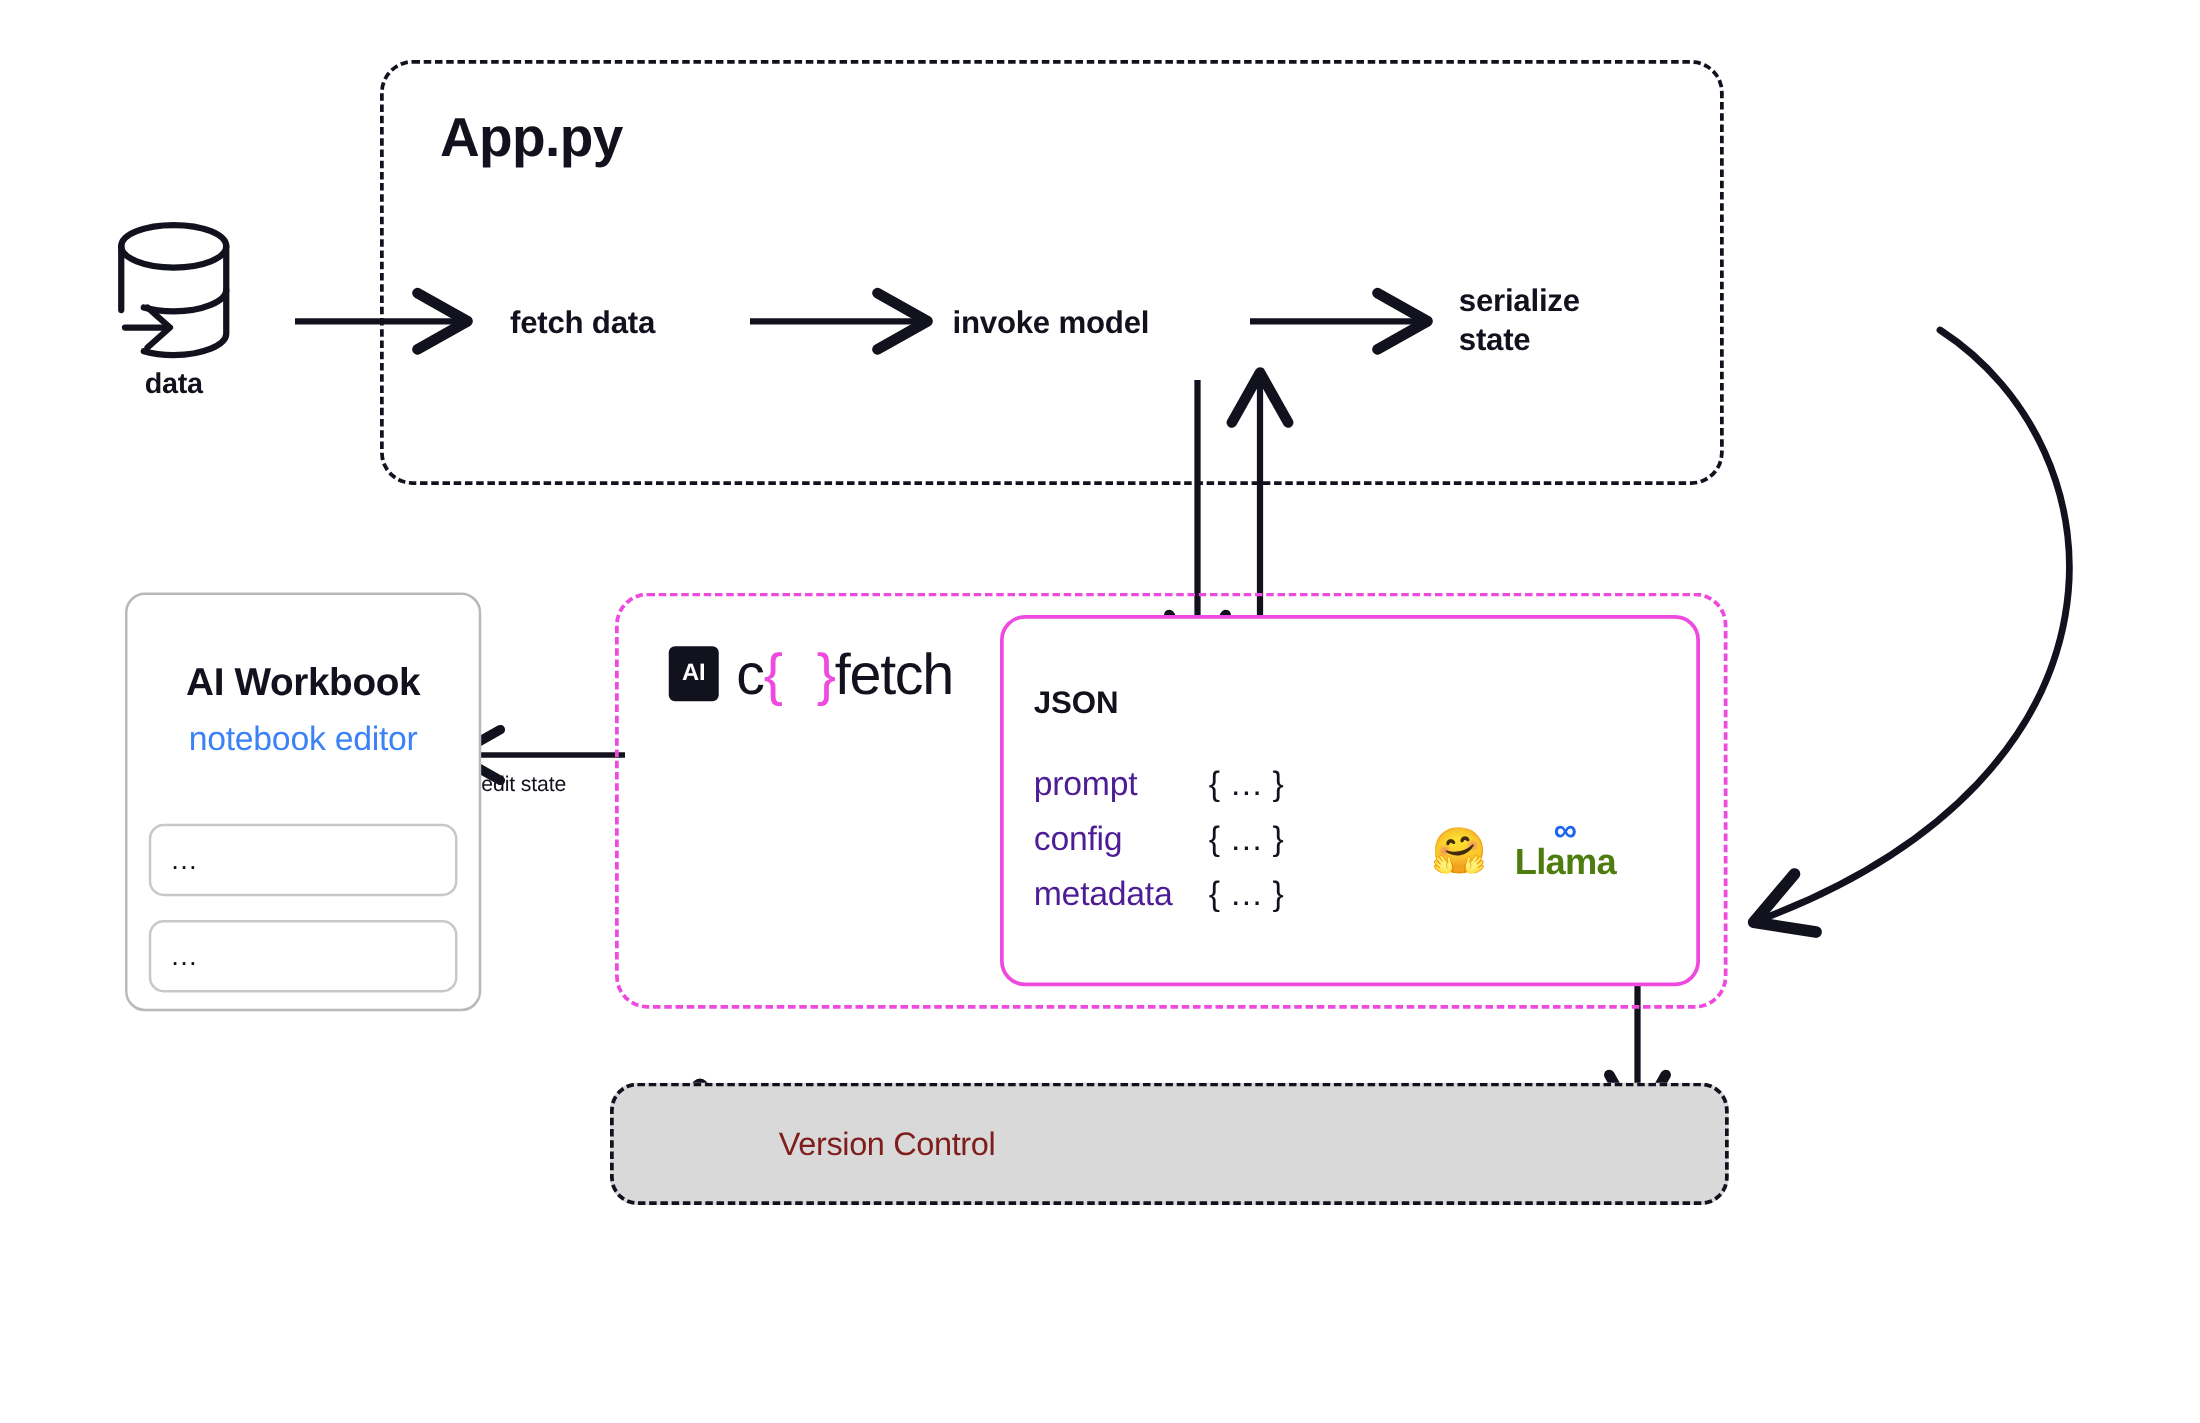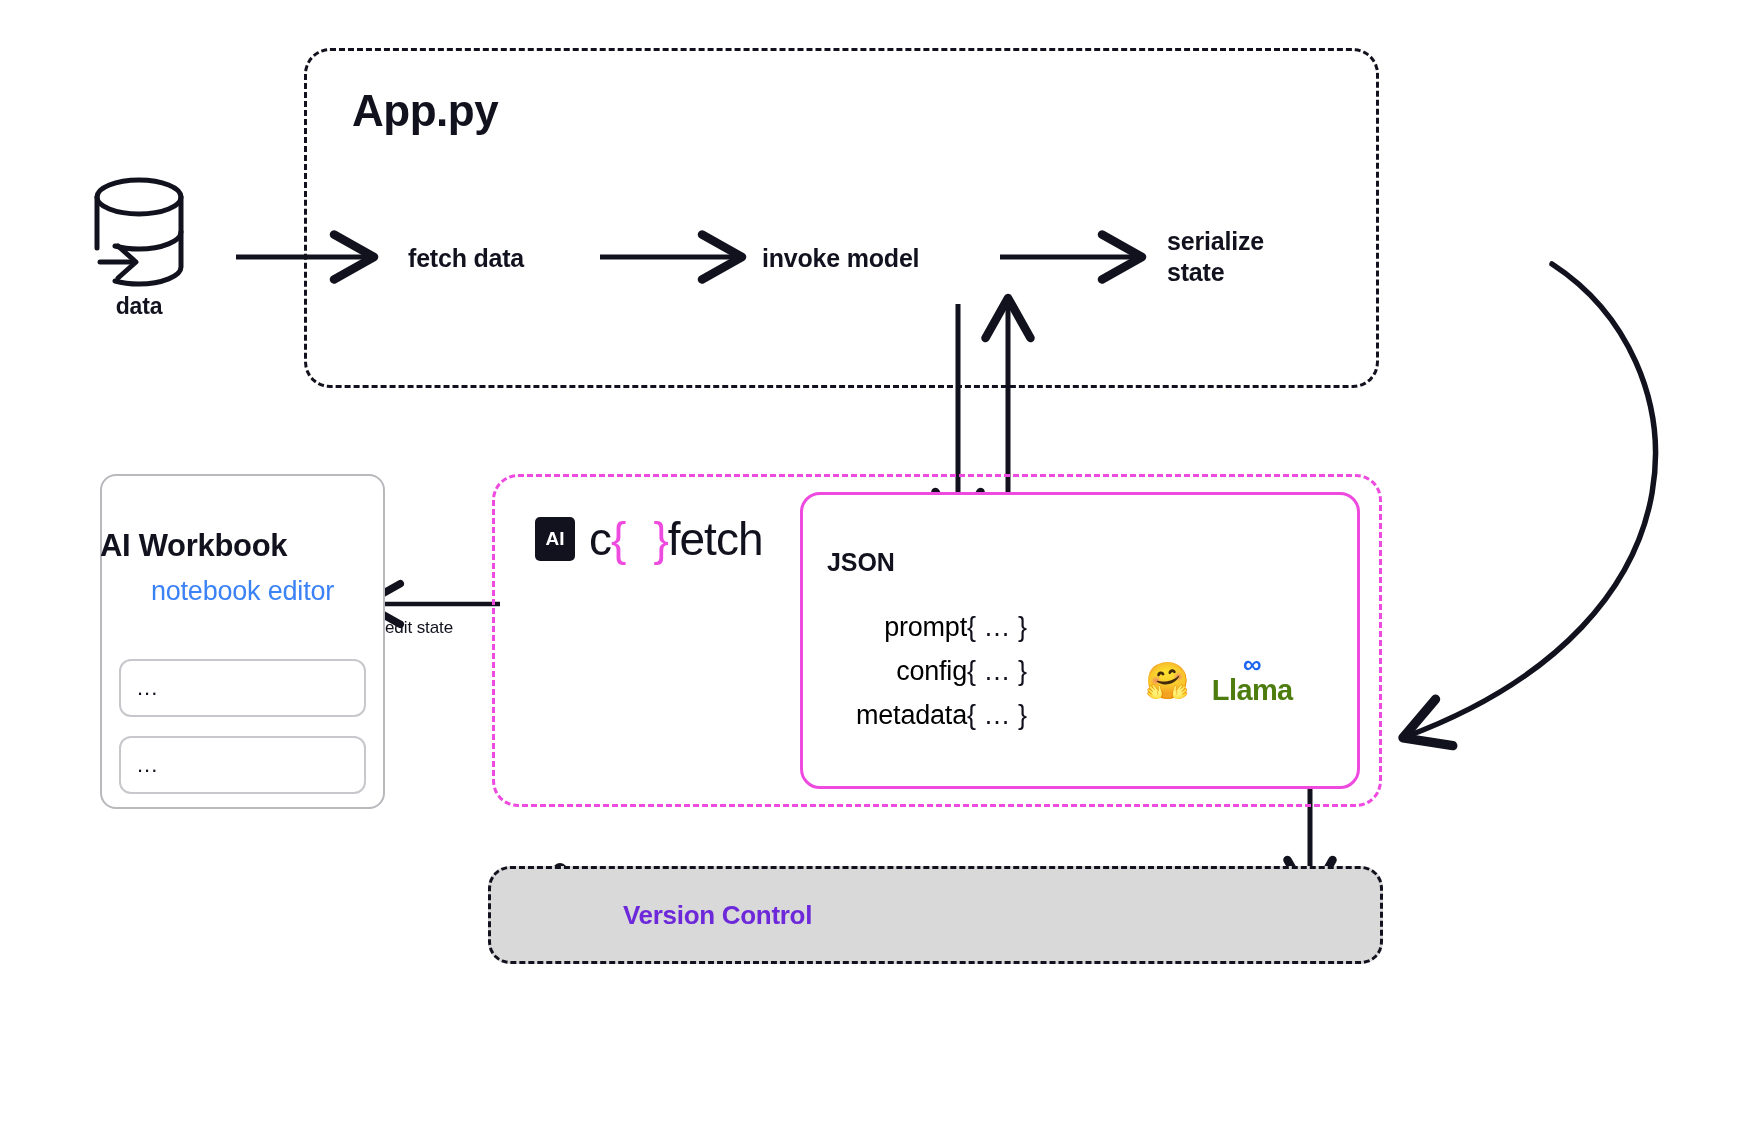--- a/index.html
+++ b/index.html
@@ -27,40 +27,40 @@
   }
   .step-label {
     font-size: 25px; font-weight: bold; line-height: 1.25;
     color: #12121f; letter-spacing: -0.2px;
   }
   .data-label {
     font-size: 23px; font-weight: bold; color: #12121f;
     text-align: center; letter-spacing: -0.2px;
   }
   .wb-title {
-    font-size: 31px; font-weight: bold; 
+    font-size: 31px; font-weight: bold; text-align: center;
     letter-spacing: -0.3px; color: #12121f;
   }
   .wb-sub {
     font-size: 27px; font-weight: normal; text-align: center;
     color: #3b82f6; letter-spacing: -0.2px;
   }
   .wb-cell-dots {
     font-size: 22px; color: #12121f; letter-spacing: 1px;
   }
   .edit-config-label {
     font-size: 17px; color: #12121f; letter-spacing: -0.1px;
   }
   .json-title {
     font-size: 25px; font-weight: bold; letter-spacing: -0.1px; color: #12121f;
   }
-  .json-key { font-size: 27px; color: #000000; letter-spacing: -0.2px; text-align: right; }
+  .json-key { font-size: 27px; color: #4c1d95; letter-spacing: -0.2px; }
   .json-val { font-size: 27px; color: #12121f; letter-spacing: 0px; }
   .vc-label {
-    font-size: 26px; font-weight: bold; letter-spacing: -0.3px; color: #6d28d9;
+    font-size: 26px; font-weight: normal; letter-spacing: -0.3px; color: #7f1d1d;
   }
   .llama-text {
     font-size: 29px; font-weight: bold; letter-spacing: -0.6px; color: #4d7c0f;
   }
   .config-word {
     font-size: 46px; font-weight: normal; letter-spacing: -1px;
     color: #12121f; white-space: nowrap;
   }
   .config-brace { color: #ef4ae0; font-weight: normal; }
 

